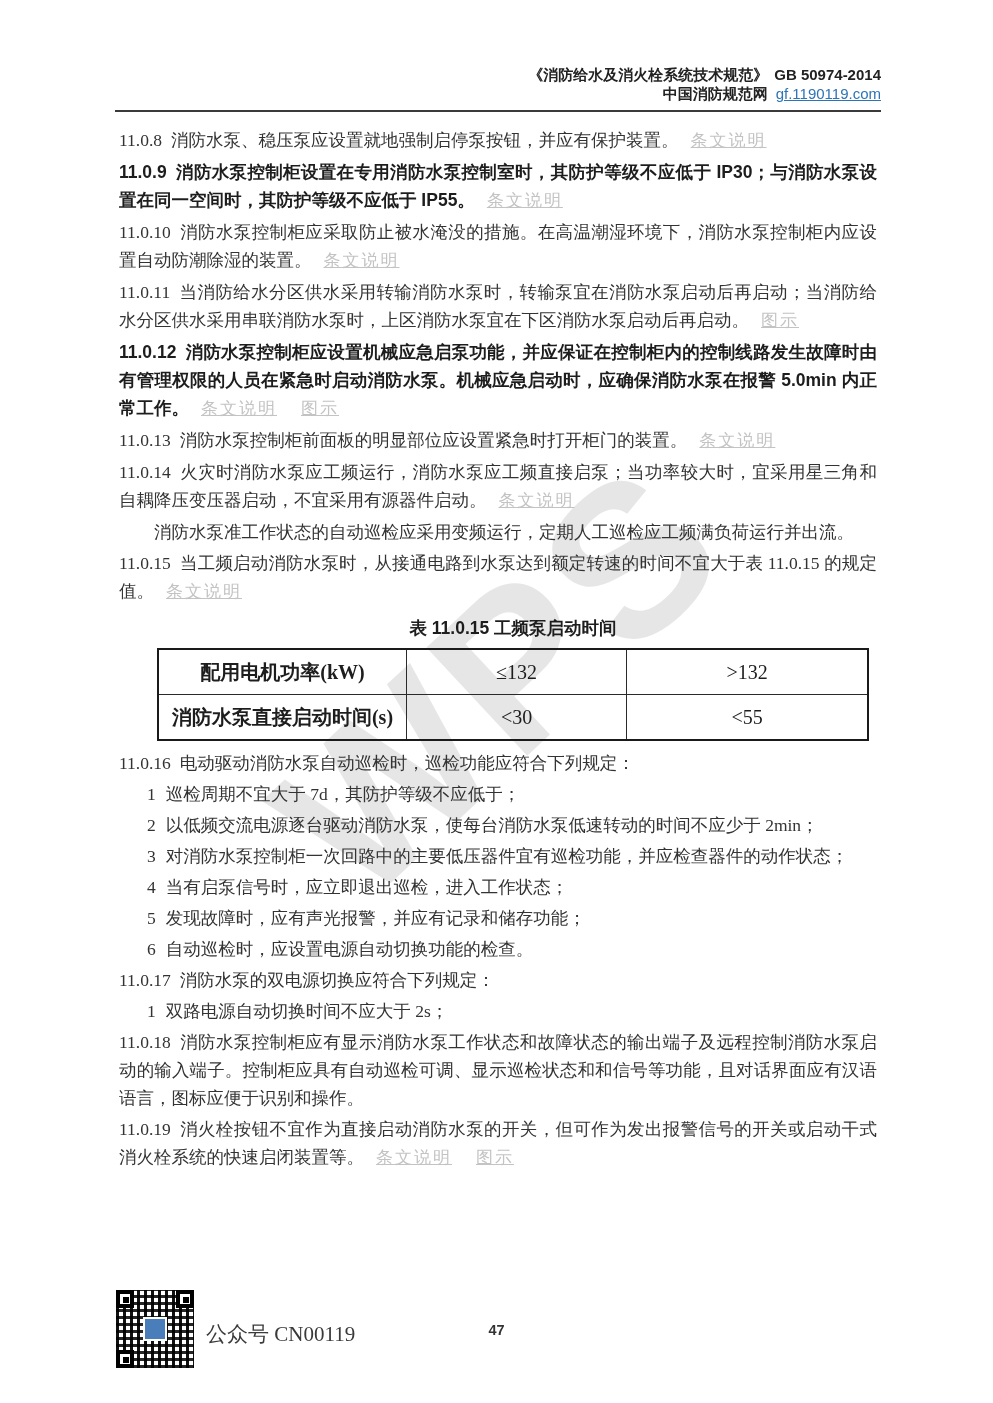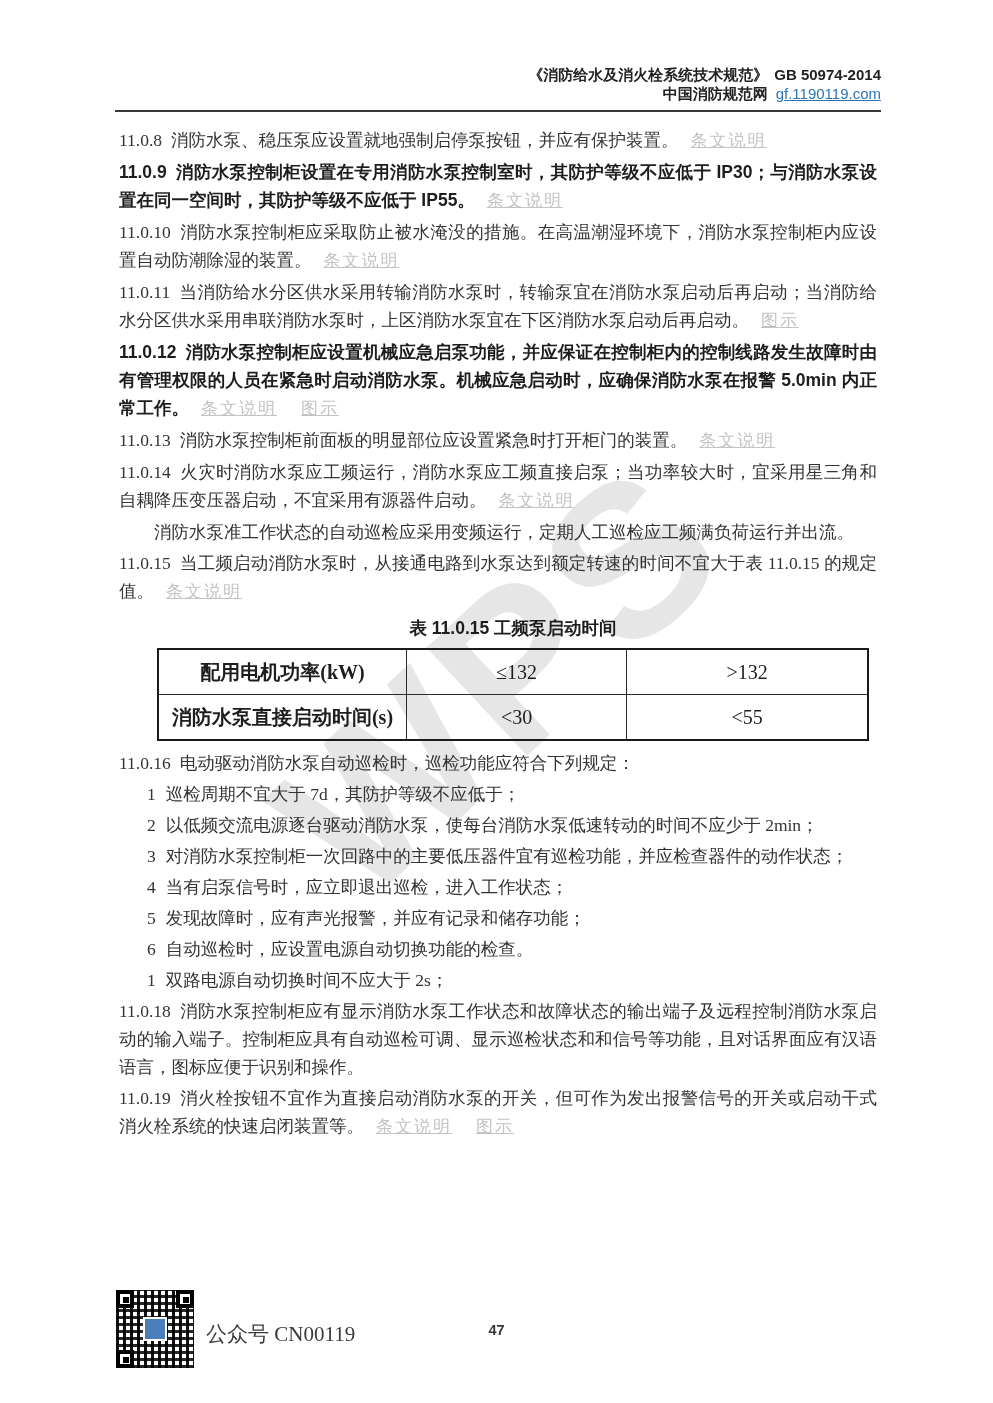--- a/index.html
+++ b/index.html
@@ -170,20 +170,23 @@
   <p class="clause">
     <span class="num">11.0.16</span><span>电动驱动消防水泵自动巡检时，巡检功能应符合下列规定：</span>
   </p>
   <p class="sub"><span class="inum">1</span><span>巡检周期不宜大于 7d，其防护等级不应低于；</span></p>
   <p class="sub"><span class="inum">2</span><span>以低频交流电源逐台驱动消防水泵，使每台消防水泵低速转动的时间不应少于 2min；</span></p>
   <p class="sub"><span class="inum">3</span><span>对消防水泵控制柜一次回路中的主要低压器件宜有巡检功能，并应检查器件的动作状态；</span></p>
   <p class="sub"><span class="inum">4</span><span>当有启泵信号时，应立即退出巡检，进入工作状态；</span></p>
   <p class="sub"><span class="inum">5</span><span>发现故障时，应有声光报警，并应有记录和储存功能；</span></p>
   <p class="sub"><span class="inum">6</span><span>自动巡检时，应设置电源自动切换功能的检查。</span></p>
 
+  <p class="clause">
+    <span class="num">11.0.17</span><span>消防水泵的双电源切换应符合下列规定：</span>
+  </p>
   <p class="sub"><span class="inum">1</span><span>双路电源自动切换时间不应大于 2s；</span></p>
 
   <p class="clause">
     <span class="num">11.0.18</span><span>消防水泵控制柜应有显示消防水泵工作状态和故障状态的输出端子及远程控制消防水泵启动的输入端子。控制柜应具有自动巡检可调、显示巡检状态和和信号等功能，且对话界面应有汉语语言，图标应便于识别和操作。</span>
   </p>
 
   <p class="clause">
     <span class="num">11.0.19</span><span>消火栓按钮不宜作为直接启动消防水泵的开关，但可作为发出报警信号的开关或启动干式消火栓系统的快速启闭装置等。</span><a class="glink">条文说明</a><a class="glink">图示</a>
   </p>
 

